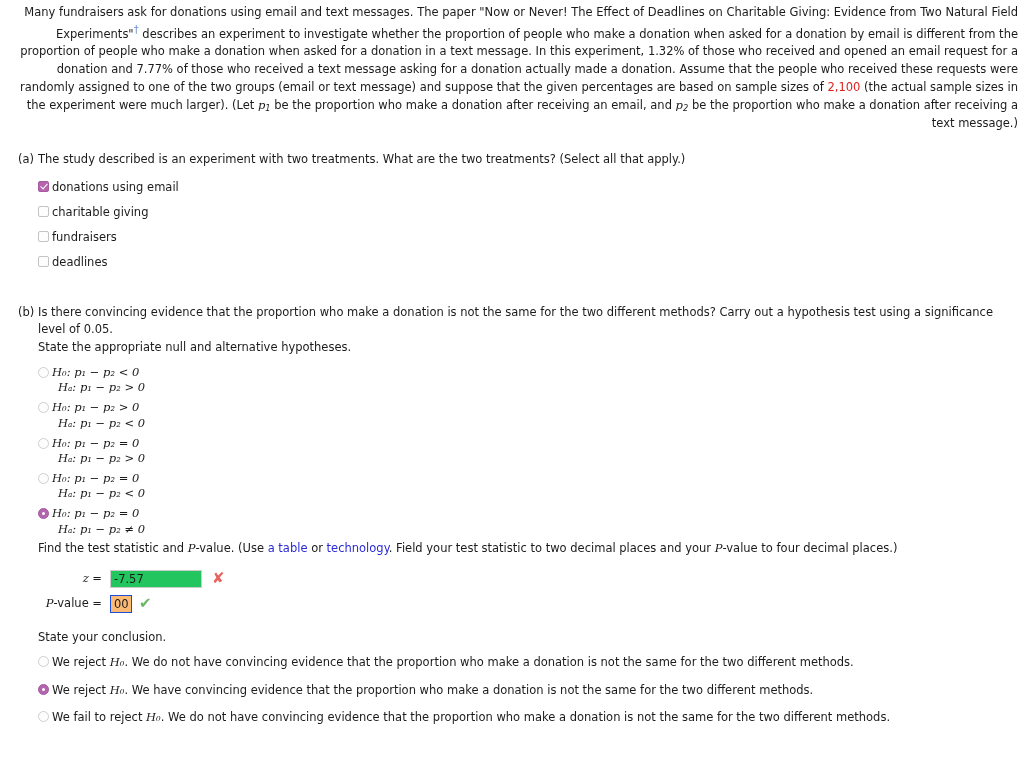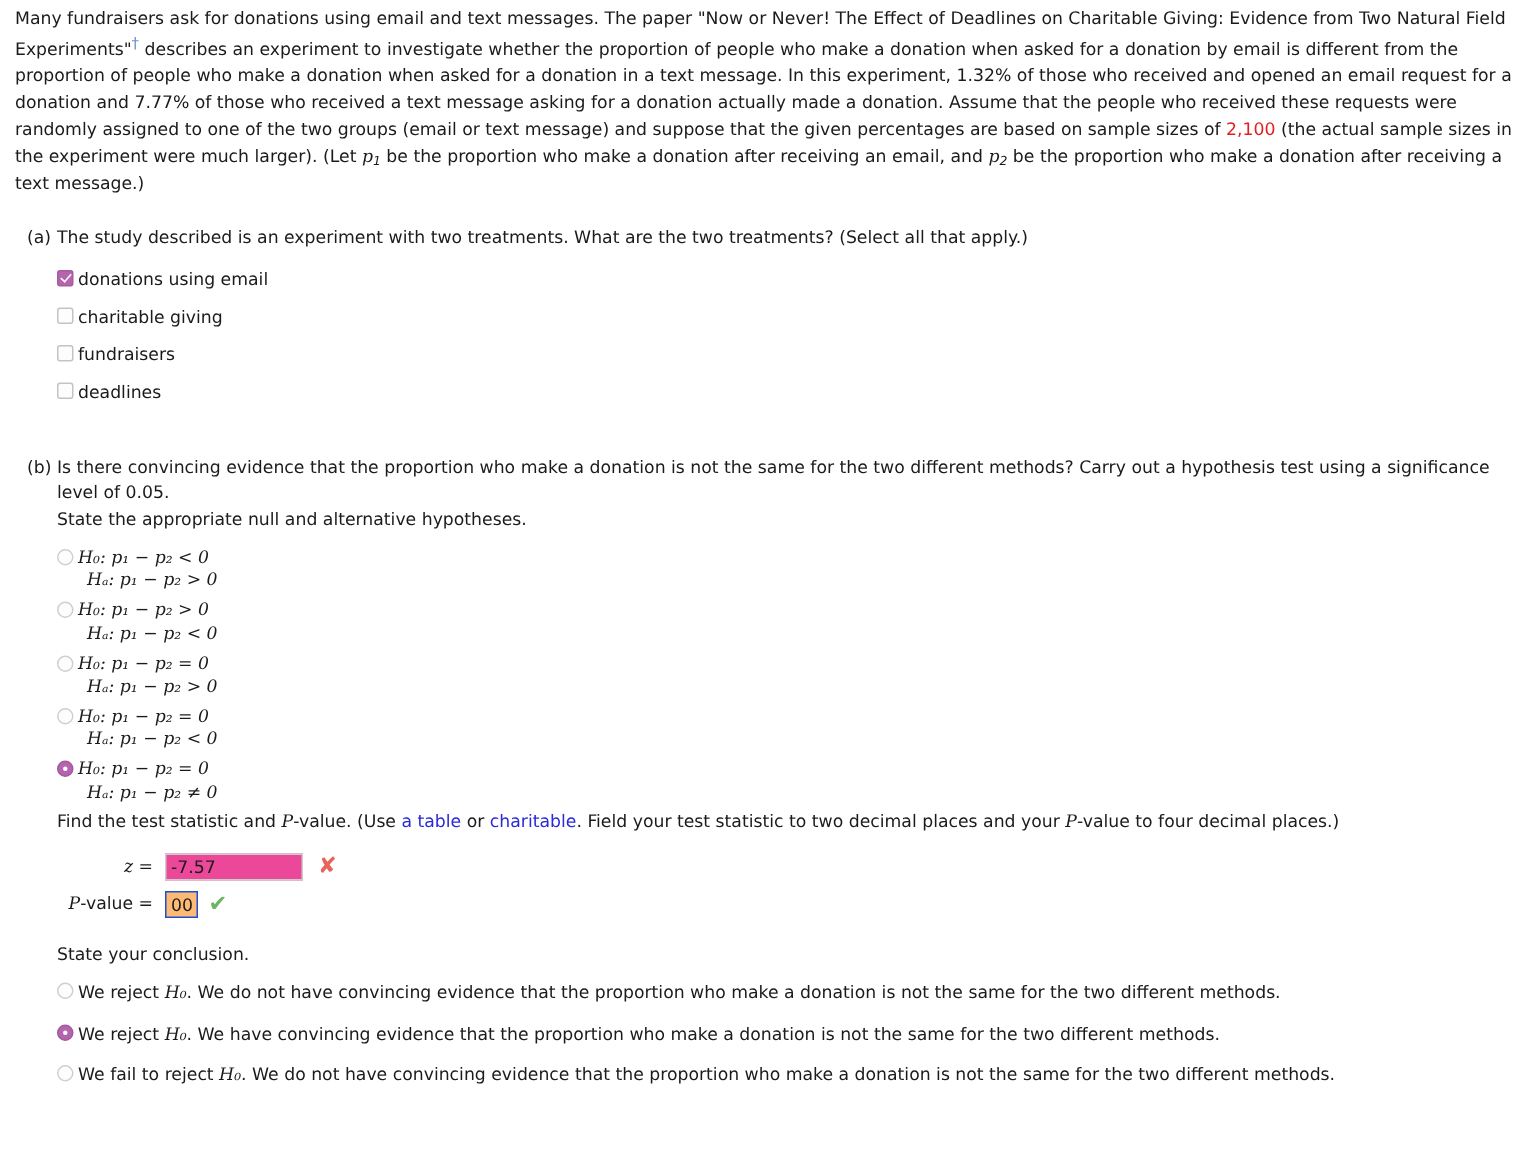--- a/index.html
+++ b/index.html
@@ -19,21 +19,21 @@
   }
   .page {
     padding: 4px 8px 0 8px;
     box-sizing: border-box;
     width: 1024px;
   }
 
   
   .intro {
     line-height: 1.55;
-    text-align: left;
+    text-align: right;
     width: 1008px;
     margin: 0 0 0 2px;
   }
   .red-val { color: #e02020; }
   .dagger {
     color: #6d8fd0;
     font-size: 10px;
     vertical-align: super;
     text-decoration: none;
     cursor: pointer;
@@ -160,21 +160,21 @@
     flex: 0 0 72px;
     text-align: right;
     padding-right: 8px;
     box-sizing: border-box;
     white-space: nowrap;
   }
   .field {
     height: 18px;
     line-height: 18px;
     border: 1px solid #cccccc;
-    background: #ec4899;
+    background: #22c55e;
     font-family: "DejaVu Sans", "Liberation Sans", sans-serif;
     font-size: 11.5px;
     color: #1b1b1b;
     padding: 0 3px;
     box-sizing: border-box;
     outline: none;
   }
   .field.z-field { width: 92px; }
   .field.p-field {
     width: 22px;
@@ -281,21 +281,21 @@
         <div class="opt-row tight">
           <span class="rb checked"></span>
           <span class="opt-text hyp-pair math">
             <span class="hyp-line">H₀: p₁ − p₂ = 0</span>
             <span class="hyp-line second">Hₐ: p₁ − p₂ ≠ 0</span>
           </span>
         </div>
 
       </div>
 
-      <div class="sub-prompt"><span>Find the test statistic and </span><span class="mathv">P</span><span>-value. (Use </span><a class="inline-link">a table</a><span> or </span><a class="inline-link">charitable</a><span>. Field your test statistic to two decimal places and your </span><span class="mathv">P</span><span>-value to four decimal places.)</span></div>
+      <div class="sub-prompt"><span>Find the test statistic and </span><span class="mathv">P</span><span>-value. (Use </span><a class="inline-link">a table</a><span> or </span><a class="inline-link">technology</a><span>. Field your test statistic to two decimal places and your </span><span class="mathv">P</span><span>-value to four decimal places.)</span></div>
 
       <div class="ans-block">
         <div class="ans-row">
           <span class="ans-caption math">z  =</span>
           <input class="field z-field" type="text" value="-7.57" style="">
           <span class="mark wrong">✘</span>
         </div>
         <div class="ans-row">
           <span class="ans-caption"><span class="mathv">P</span>-value  =</span>
           <input class="field p-field" type="text" value="00" style="">

